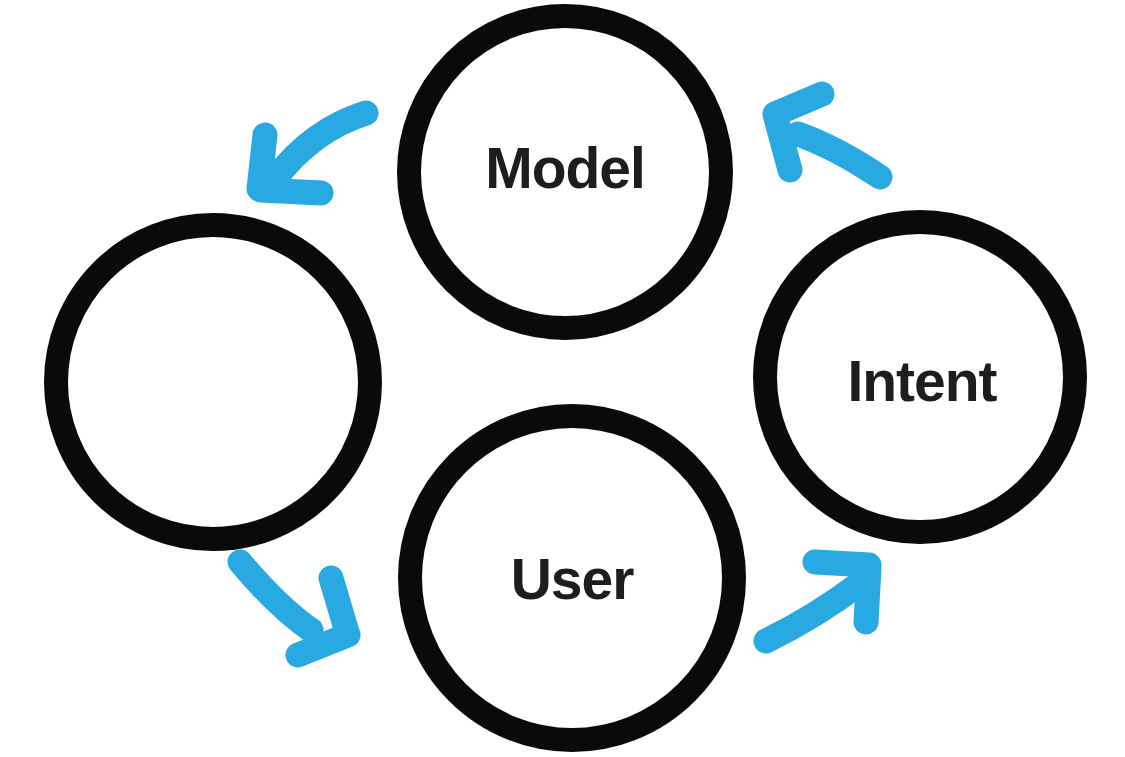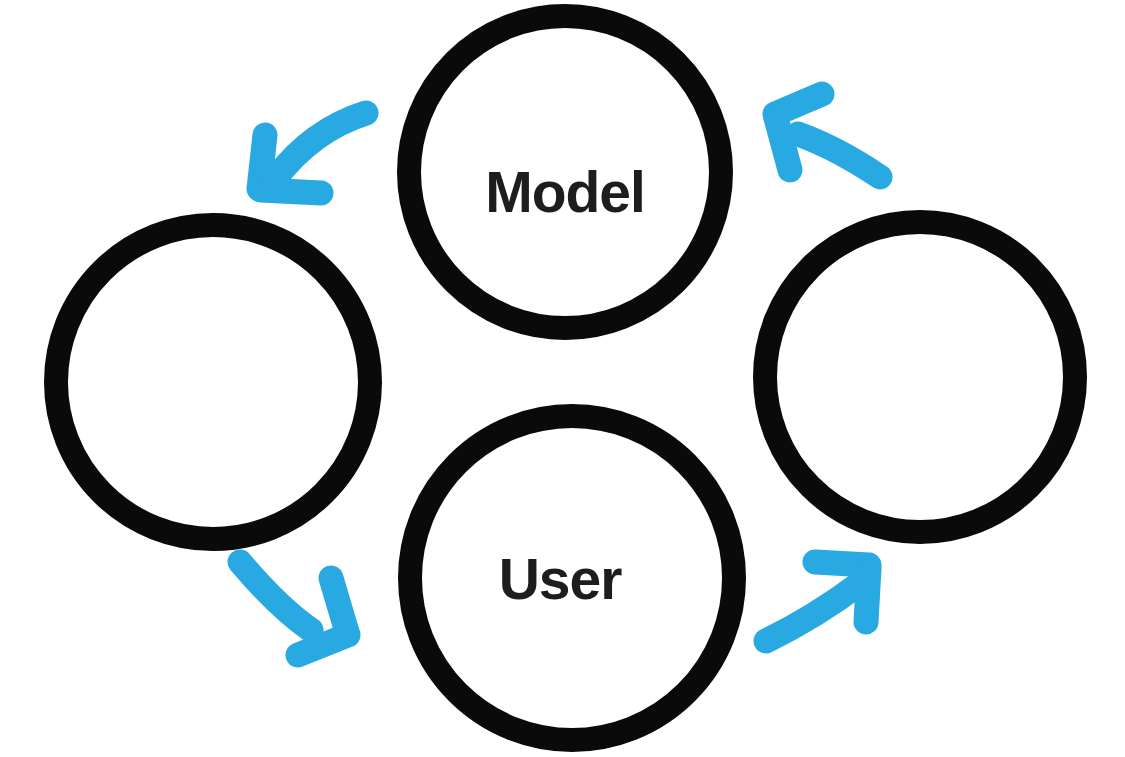--- a/index.html
+++ b/index.html
@@ -76,16 +76,17 @@
       <path d="M 869 568 L 866 622"></path>
     </g>
 
     <g class="arrow">
       <path d="M 880 177 Q 837 148 798 134"></path>
       <path d="M 822 94 L 775 114"></path>
       <path d="M 776 118 L 790 170"></path>
     </g>
   </svg>
 
-  <div class="node-label" style="left:565px; top:192px">Model</div>
-  <div class="node-label" style="left:560px; top:579px">User</div>
+  <div class="node-label" style="left:565px; top:168px">Model</div>
+  <div class="node-label" style="left:572px; top:579px">User</div>
+  <div class="node-label" style="left:922px; top:381px">Intent</div>
 
 </div>
 
 </body></html>

